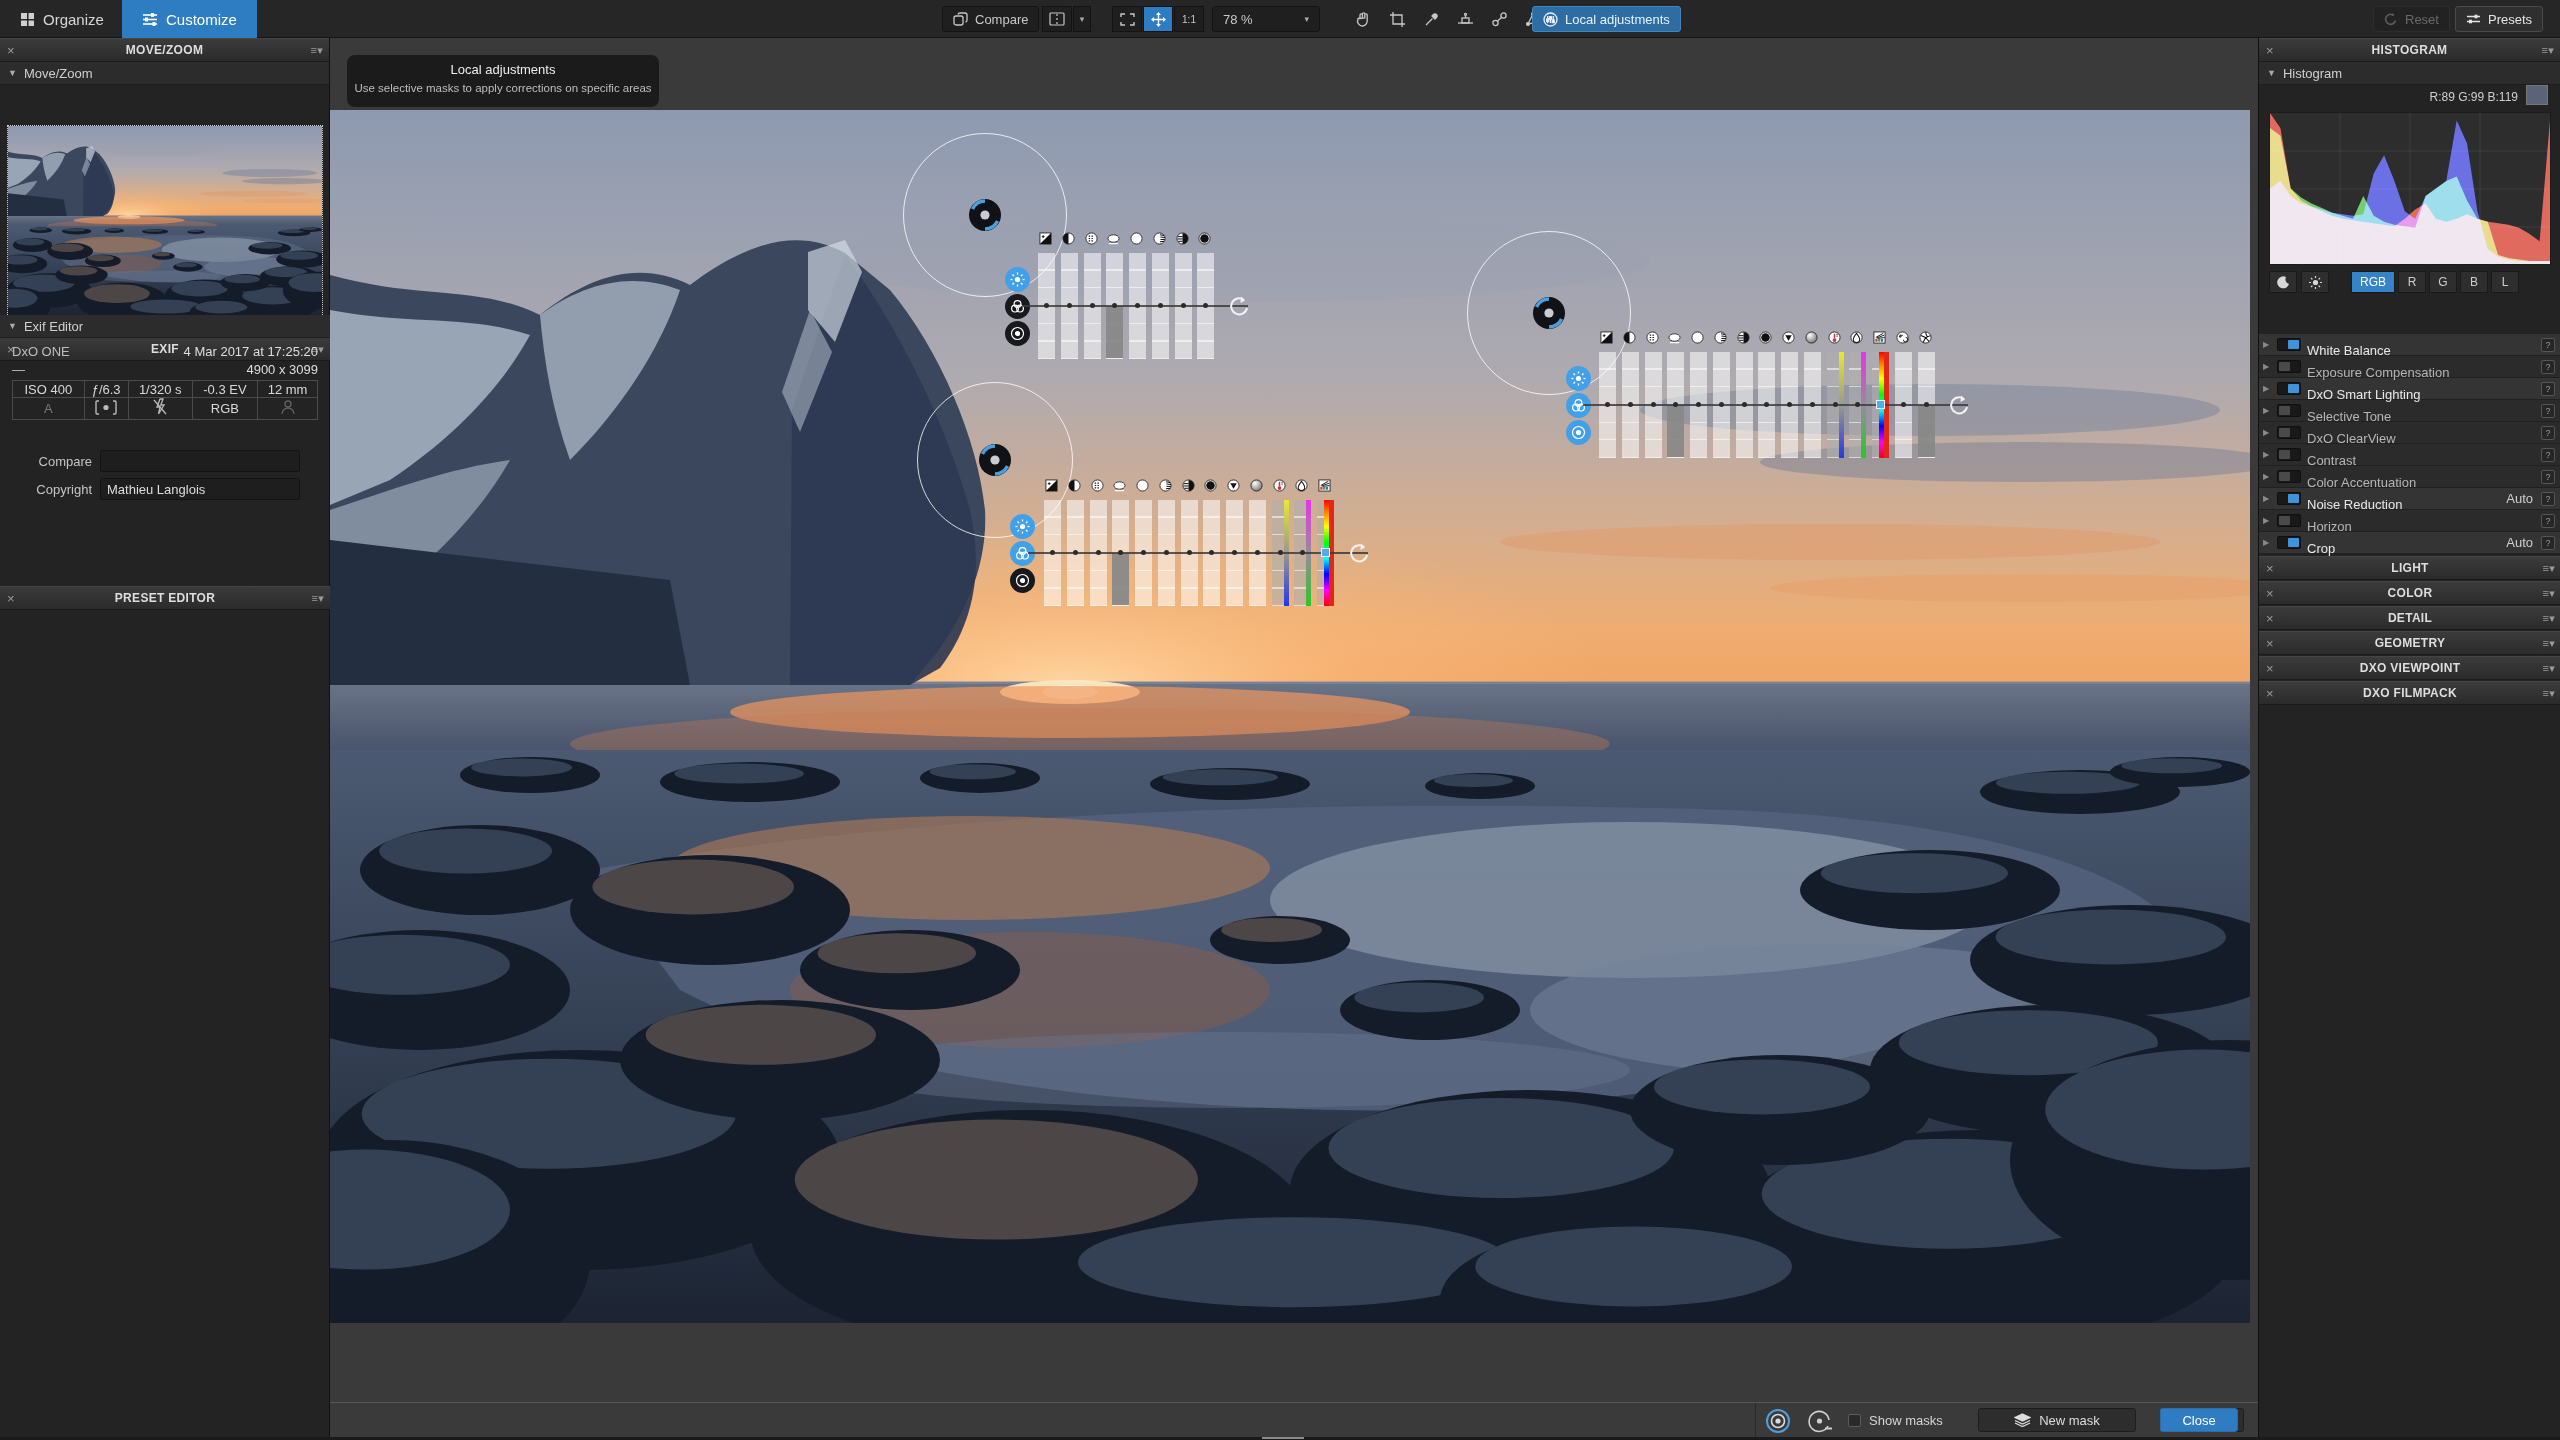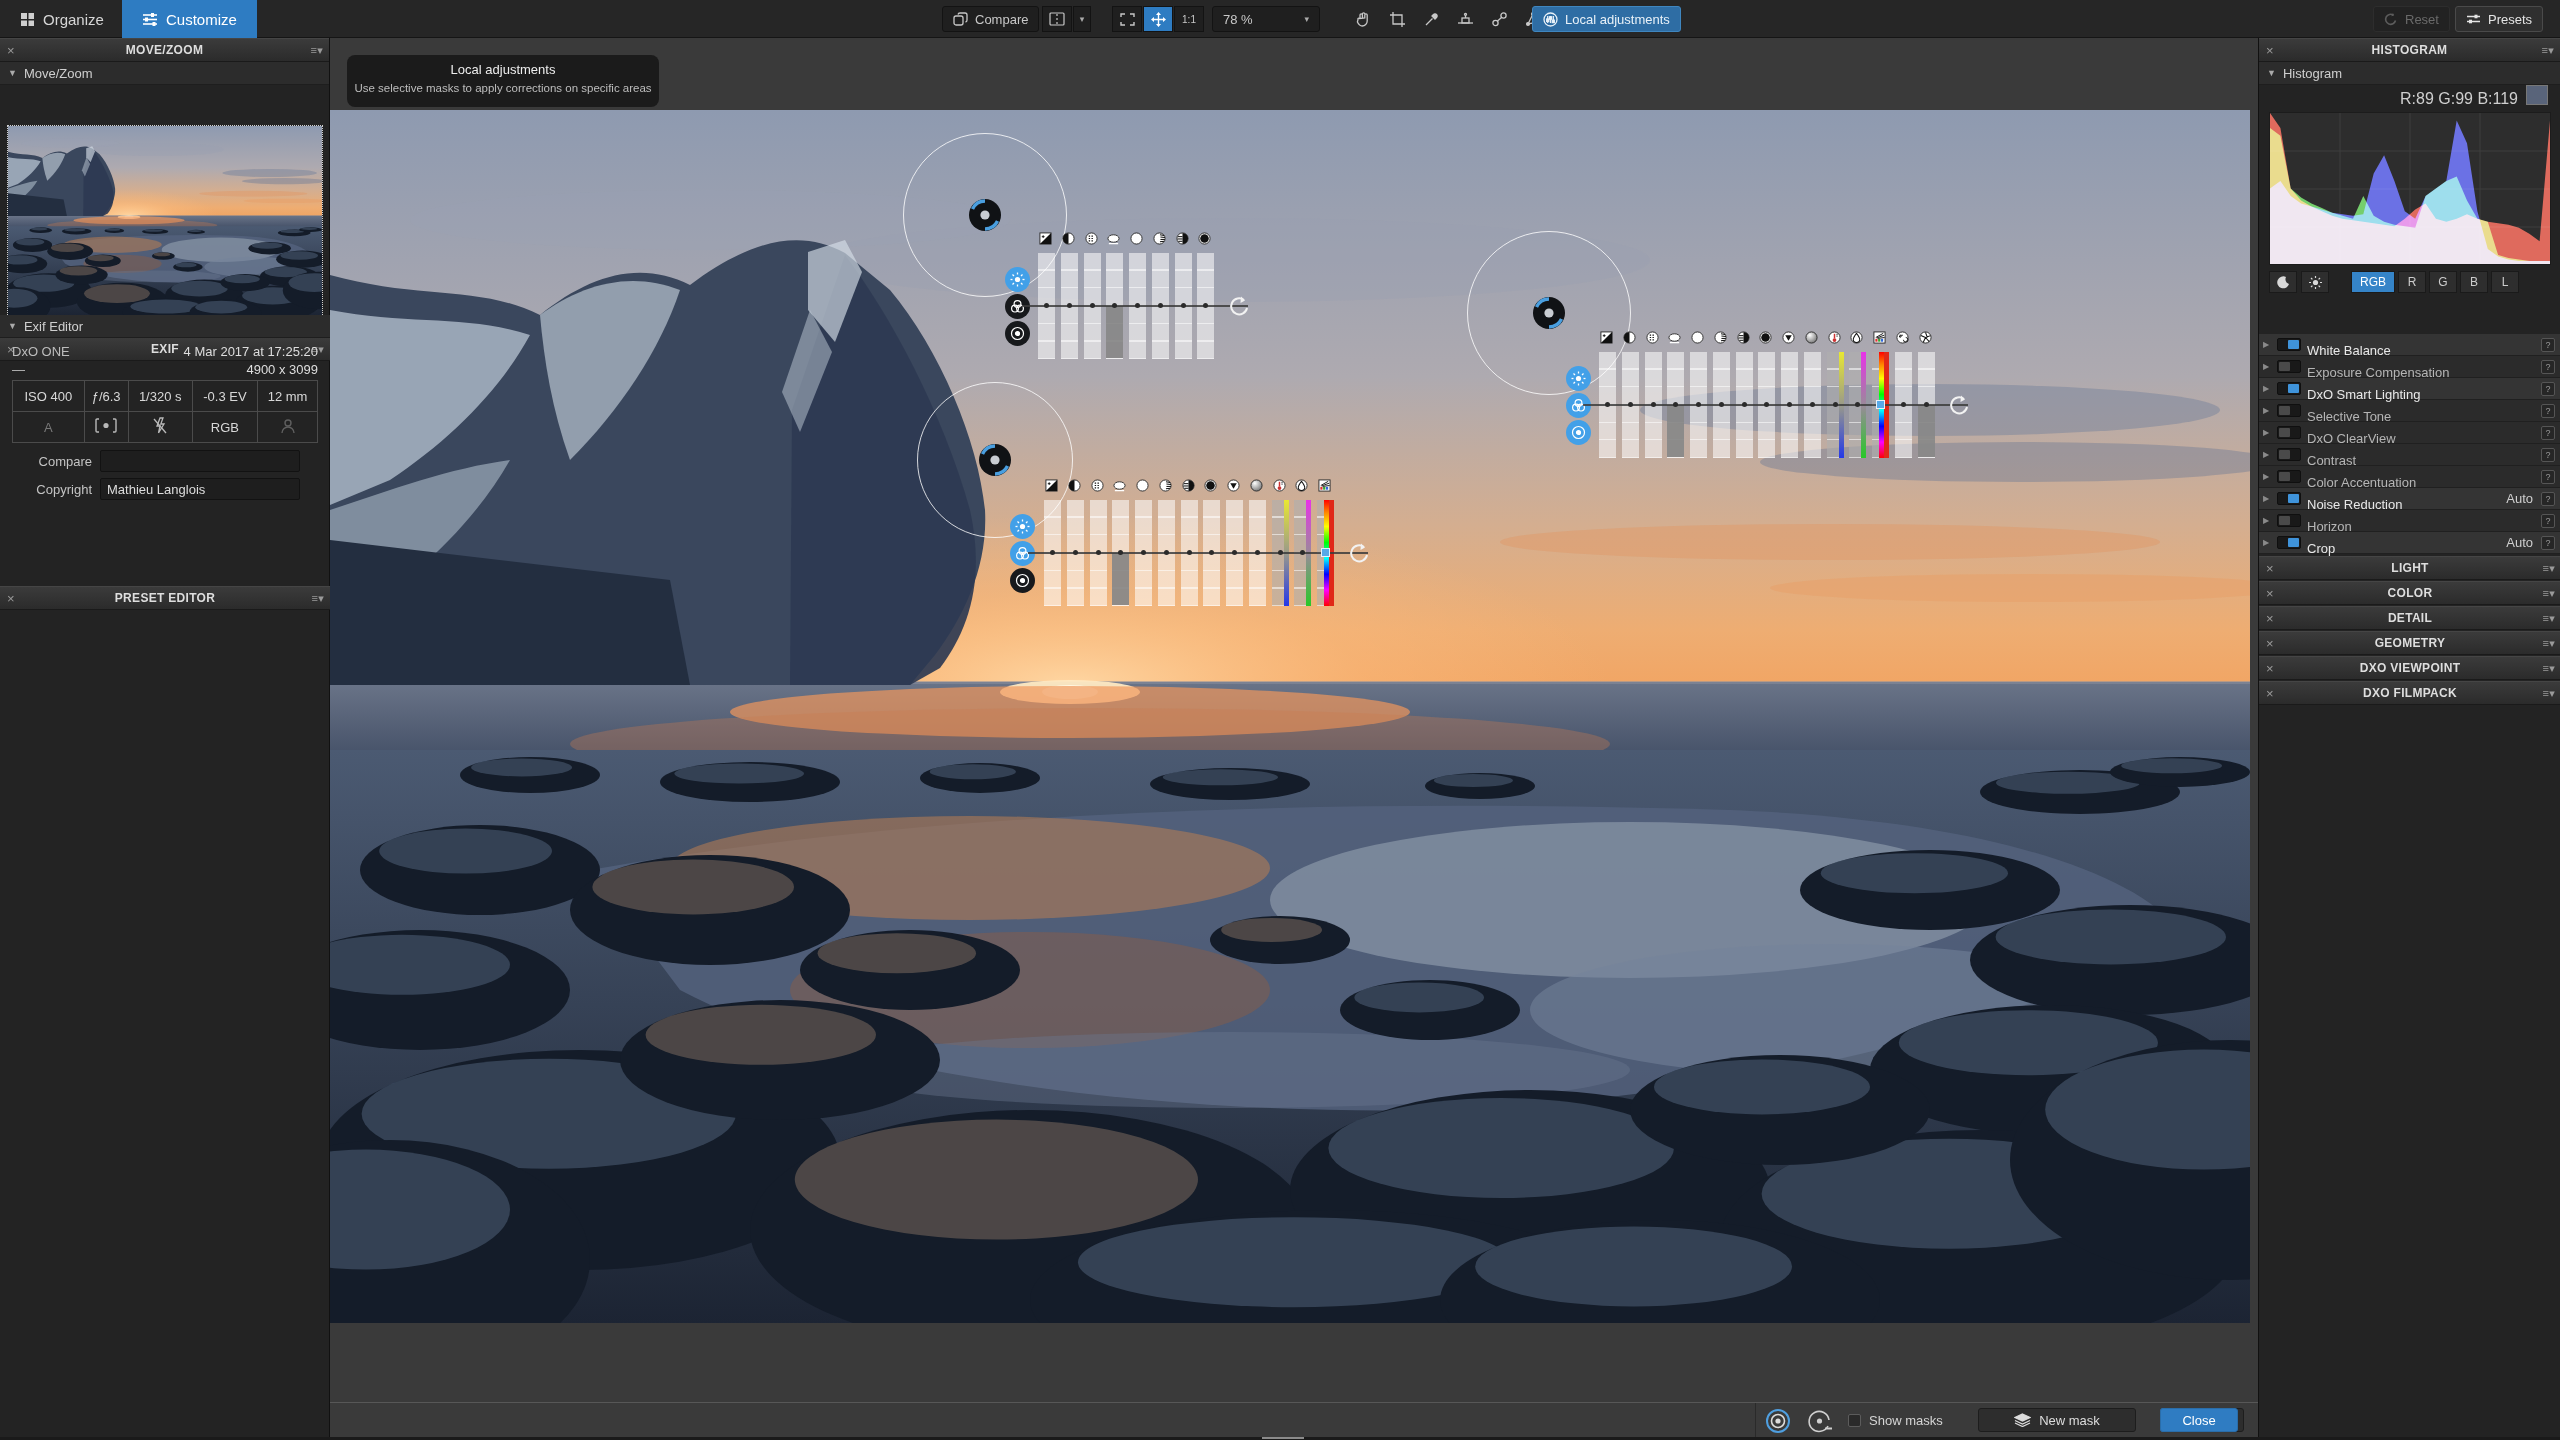--- a/index.html
+++ b/index.html
@@ -32,29 +32,29 @@
   .sect { height:23px; display:flex; align-items:center; gap:7px; padding:0 8px; background:#2c2c2c; border-bottom:1px solid #1e1e1e; color:#cfcfcf; font-size:13px; }
   .disc { font-size:9px; color:#aaa; }
 
   #thumb { position:absolute; left:8px; top:88px; width:314px; height:190px; outline:1px dotted #cfcfcf; overflow:hidden; background:#000; }
   #thumb svg { width:100%; height:100%; display:block; }
 
   
   .exrow { display:flex; justify-content:space-between; padding:4px 12px; font-size:13px; }
   .exrow .l { color:#bdbdbd; } .exrow .r { color:#dedede; }
   #exif-table { position:absolute; left:12px; top:342px; width:306px; border-collapse:collapse; }
-  #exif-table td { border:1px solid #4b4b4b; height:31px; text-align:center; color:#d8d8d8; font-size:13px; }
+  #exif-table td { border:1px solid #4b4b4b; height:17px; text-align:center; color:#d8d8d8; font-size:13px; }
   #exif-table td.dim { color:#787878; }
   .formrow { position:absolute; left:0; width:330px; display:flex; align-items:center; }
   .formrow .lab { width:100px; text-align:right; color:#c4c4c4; padding-right:8px; }
   .formrow input { width:200px; height:22px; background:#1e1e1e; border:1px solid #121212; border-radius:2px; color:#ddd; padding:0 6px; font-size:13px; }
 
   
   #hist-wrap { position:absolute; left:10px; top:74px; width:282px; height:153px; background:#2d2d2d; border:1px solid #1c1c1c; }
-  #hist-rgb { position:absolute; right:42px; top:52px; color:#cfcfcf; font-size:16px;margin-left:8px; }
+  #hist-rgb { position:absolute; right:42px; top:52px; color:#cfcfcf; font-size:12px;margin-left:8px; }
   #hist-swatch { position:absolute; right:12px; top:47px; width:22px; height:20px; background:#5c6activity; background:#59647a; border:1px solid #777; }
   .hbtn { height:22px; min-width:28px; padding:0 8px; display:flex; align-items:center; justify-content:center; background:#2e2e2e; border:1px solid #1a1a1a; color:#ccc; font-size:12px; }
   .hbtn.active { background:#3584c8; color:#fff; }
   .clipbtn { width:28px; height:22px; display:flex; align-items:center; justify-content:center; background:#2e2e2e; border:1px solid #1a1a1a; }
 
   
   .tool-row { height:22px; display:flex; align-items:center; gap:6px; padding:0 6px 0 4px; background:#2b2b2b; border-bottom:1px solid #202020; font-size:13px; color:#b5b5b5; }
   .tool-row.on { background:#343434; color:#e8e8e8; }
   .tool-row .arr { color:#8a8a8a; font-size:8px; width:8px; }
   .tool-row .lbl { flex:1;margin-top:12px; }

